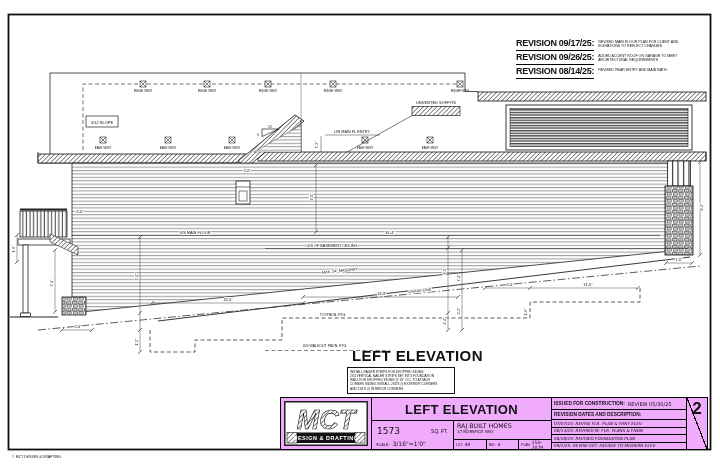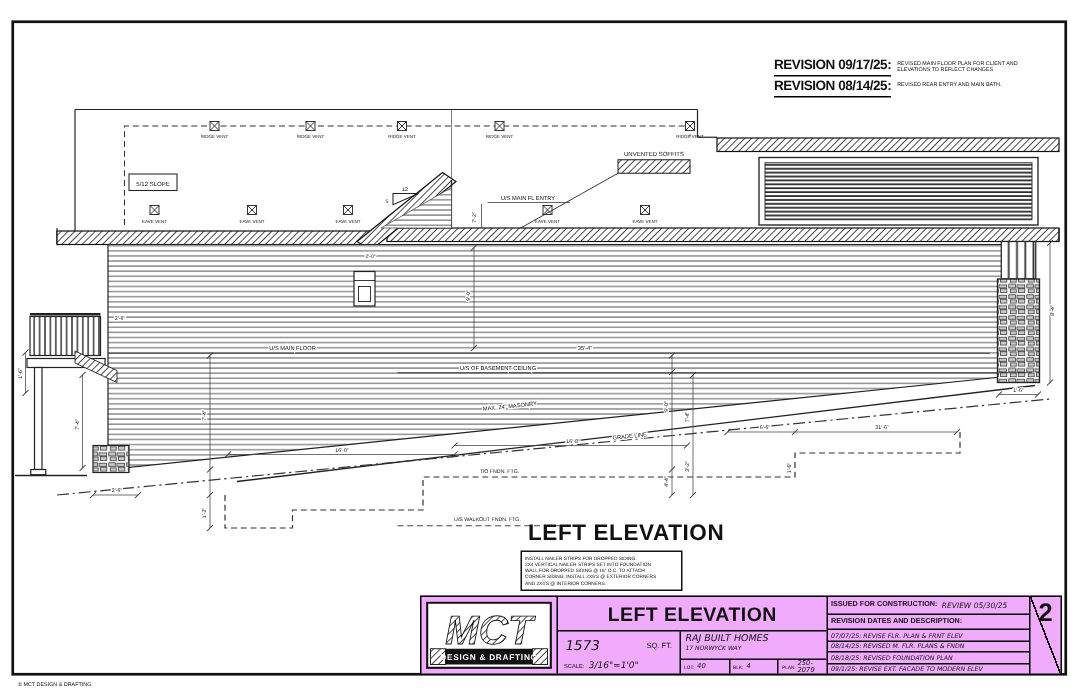--- a/index.html
+++ b/index.html
@@ -23,21 +23,21 @@
               border:1.6px solid #000;box-sizing:border-box;display:grid;
               grid-template-columns:90px 180px 135px 1fr;}
   .tb-cell{border-left:1.2px solid #000;box-sizing:border-box;min-width:0;}
   .tb-cell:first-child{border-left:none;display:flex;align-items:center;justify-content:center;}
   .tb-mid{display:flex;flex-direction:column;}
   .tb-title{height:22px;border-bottom:1.2px solid #000;display:flex;align-items:center;
             justify-content:center;font-weight:bold;font-size:13px;letter-spacing:0.3px;}
   .tb-sub{flex:1;display:flex;min-height:0;}
   .tb-area{width:82px;border-right:1.2px solid #000;box-sizing:border-box;display:flex;flex-direction:column;}
   .tb-area-top{flex:1;display:flex;justify-content:space-between;align-items:center;padding:0 5px;}
-  .hand{font-style:italic;font-family:"DejaVu Sans",sans-serif;}
+  .hand{font-family:"DejaVu Sans",sans-serif;}
   .tb-area-val{font-size:9px;}
   .tb-area-unit{font-size:5px;}
   .tb-scale{display:flex;align-items:baseline;gap:3px;padding:0 4px 2px;}
   .tb-scale-label{font-size:3.8px;}
   .tb-scale-val{font-size:6px;}
   .tb-client{flex:1;display:flex;flex-direction:column;min-width:0;}
   .tb-client-name{font-size:6.3px;padding:1px 3px 0;white-space:nowrap;}
   .tb-client-addr{font-size:4px;padding:0 3px;}
   .tb-lotrow{margin-top:auto;display:flex;height:9px;border-top:0.9px solid #000;}
   .tb-lot{flex:1;display:flex;align-items:center;padding-left:2px;border-left:0.9px solid #000;min-width:0;}
@@ -272,20 +272,27 @@
     <text class="t cas" x="702.5" y="207" font-size="3.5" transform="rotate(-90 702.5 207)">8'-4"</text>
   </g>
 </svg>
 
 <div id="rev-block">
   <div class="rev-row">
     <div class="rev-title">REVISION 09/17/25:</div>
     <div class="rev-note">
       <div>REVISED MAIN FLOOR PLAN FOR CLIENT AND</div>
       <div>ELEVATIONS TO REFLECT CHANGES</div>
+    </div>
+  </div>
+  <div class="rev-row">
+    <div class="rev-title">REVISION 09/26/25:</div>
+    <div class="rev-note">
+      <div>ADDED ACCENT ROOF ON GARAGE TO MEET</div>
+      <div>ARCHITECTURAL REQUIREMENTS</div>
     </div>
   </div>
   <div class="rev-row">
     <div class="rev-title">REVISION 08/14/25:</div>
     <div class="rev-note">
       <div>REVISED REAR ENTRY AND MAIN BATH.</div>
       <div></div>
     </div>
   </div>
 </div>

